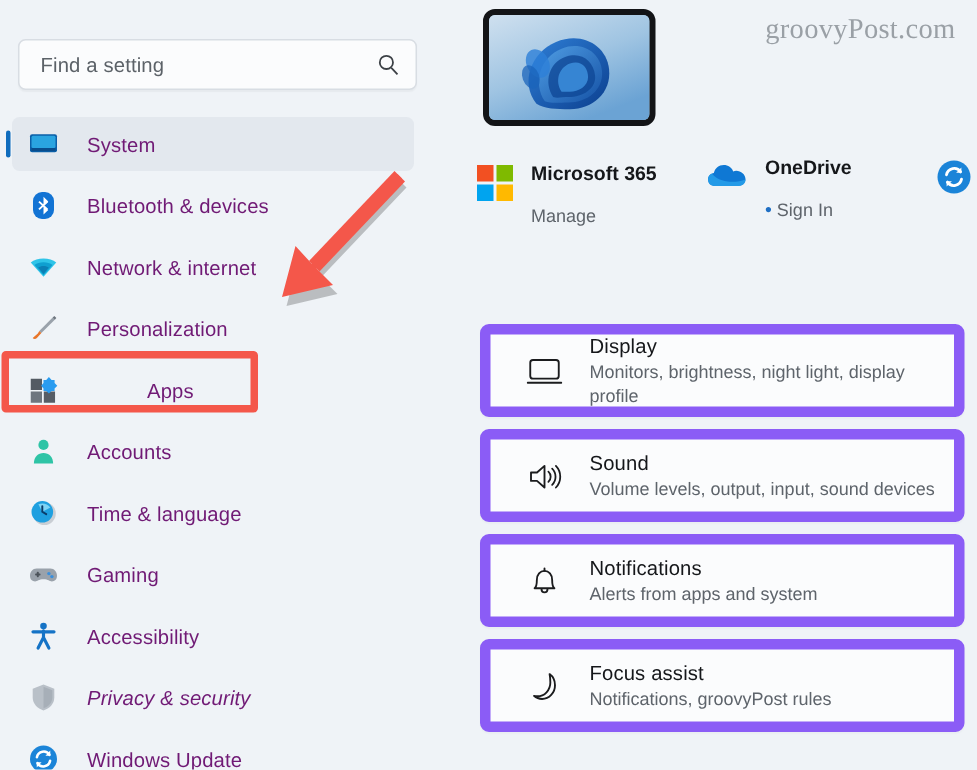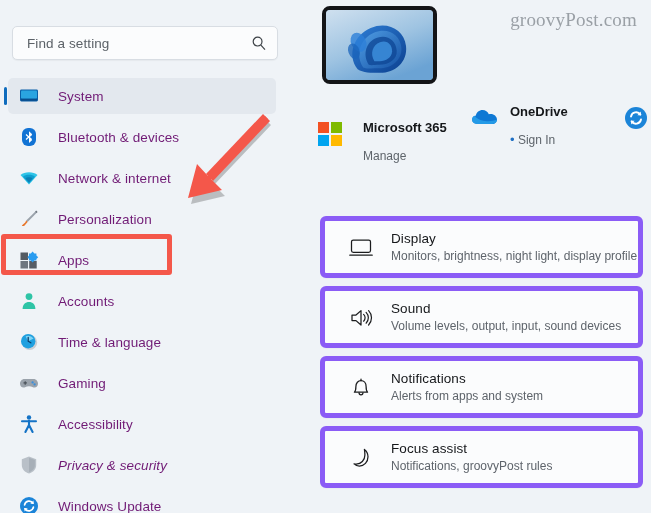--- a/index.html
+++ b/index.html
@@ -60,21 +60,21 @@
   .acct .ic { flex:0 0 auto; margin-top:2px; }
   .acct .tx { margin-left:12px; }
   .acct .tt { font-size:13px; font-weight:bold; color:#15171a; line-height:15px; }
   .acct .st { font-size:12px; color:#5e646b; line-height:16px; margin-top:13px; }
   .acct .st .dot { color:#1f6fc4; font-size:13px; }
 
   
   #cards { position:absolute; left:320px; top:216px; width:331px; }
   .card {
     position:relative; width:323px; height:62px; margin-bottom:8px;
-    background:#fbfcfd; border:5px solid #8b5cf6; border-radius:6px;
+    background:#fbfcfd; border:7px solid #8b5cf6; border-radius:6px;
     display:flex; align-items:center;
     box-shadow:0 1px 1px rgba(0,0,0,.025);
   }
   .card-icon {
     flex:0 0 28px; margin-left:22px; display:flex;
     align-items:center; justify-content:center; color:#1b1c1e;
   }
   .card-text { margin-left:16px; }
   .card-title { font-size:13.5px; color:#15171a; line-height:17px; letter-spacing:.1px; }
   .card-sub { font-size:12px; color:#5e646b; line-height:16px; margin-top:1px; }
@@ -136,21 +136,21 @@
       <div class="nav-item" style="top: 201px;">
         <span class="nav-icon">
           <svg width="20" height="20" viewBox="0 0 20 20">
             <path d="M16.6 2.2 L18 3.6 L8.6 13 L7.2 11.6 Z" fill="#9aa2ab"></path>
             <path d="M7.2 11.6 L8.6 13 L5.6 16.4 C4.8 17.2 3.4 17.2 2.8 16.4 L6.2 13.4 Z" fill="#e8762a"></path>
             <path d="M17.2 1.6 L18.6 3 L17.6 4 L16.2 2.6 Z" fill="#6d757e"></path>
           </svg>
         </span>
         <span class="nav-label">Personalization</span>
       </div>
-      <div class="nav-item" style="top: 242px;">
+      <div class="nav-item" style="top: 242px; gap: 40px;">
         <span class="nav-icon">
           <svg width="20" height="20" viewBox="0 0 20 20">
             <rect x="1.5" y="2.5" width="7.5" height="7.5" fill="#545b63"></rect>
             <rect x="1.5" y="11" width="7.5" height="7.5" fill="#6e767f"></rect>
             <rect x="10.2" y="11" width="7.5" height="7.5" fill="#565d66"></rect>
             <path d="M13.6 1.4 L15.4 3.4 L17.4 3.4 L17.4 5.4 L19.2 7.2 L17.4 9 L17.4 10.6 L15.4 10.6 L13.6 12.4 L11.8 10.6 L10 10.6 L10 9 L8.4 7.2 L10 5.4 L10 3.4 L11.8 3.4 Z" fill="#2a9cf0"></path>
           </svg>
         </span>
         <span class="nav-label">Apps</span>
       </div>
@@ -243,21 +243,21 @@
     <path d="M46 61 C39 50 43 35 55 31 C66 27 75 34 76 45 C77 55 67 61 57 61 C52 61 49 62 46 61 Z" fill="#0d4694" opacity="0.75"></path>
     <path d="M52 57 C47 49 50 39 58 36 C66 33 71 39 71 46 C71 53 64 57 58 57 Z" fill="#3f92e0" opacity="0.8"></path>
     <ellipse cx="35" cy="36" rx="8" ry="11" fill="#2d80d8" opacity="0.8" transform="rotate(-25 35 36)"></ellipse>
     <ellipse cx="30" cy="46" rx="6" ry="9" fill="#1b64bb" opacity="0.75" transform="rotate(-20 30 46)"></ellipse>
   </svg>
 </div>
 
 <div id="watermark">groovyPost.com</div>
 
 <div id="account-row">
-  <div class="acct" style="left:0; top:16px;gap:9px;">
+  <div class="acct" style="left:0; top:4px;">
     <span class="ic">
       <svg width="24" height="24" viewBox="0 0 24 24">
         <rect x="0" y="0" width="11" height="11" fill="#f25022"></rect>
         <rect x="13" y="0" width="11" height="11" fill="#7fba00"></rect>
         <rect x="0" y="13" width="11" height="11" fill="#00a4ef"></rect>
         <rect x="13" y="13" width="11" height="11" fill="#ffb900"></rect>
       </svg>
     </span>
     <span class="tx">
       <span class="tt" style="display:block">Microsoft 365</span>

